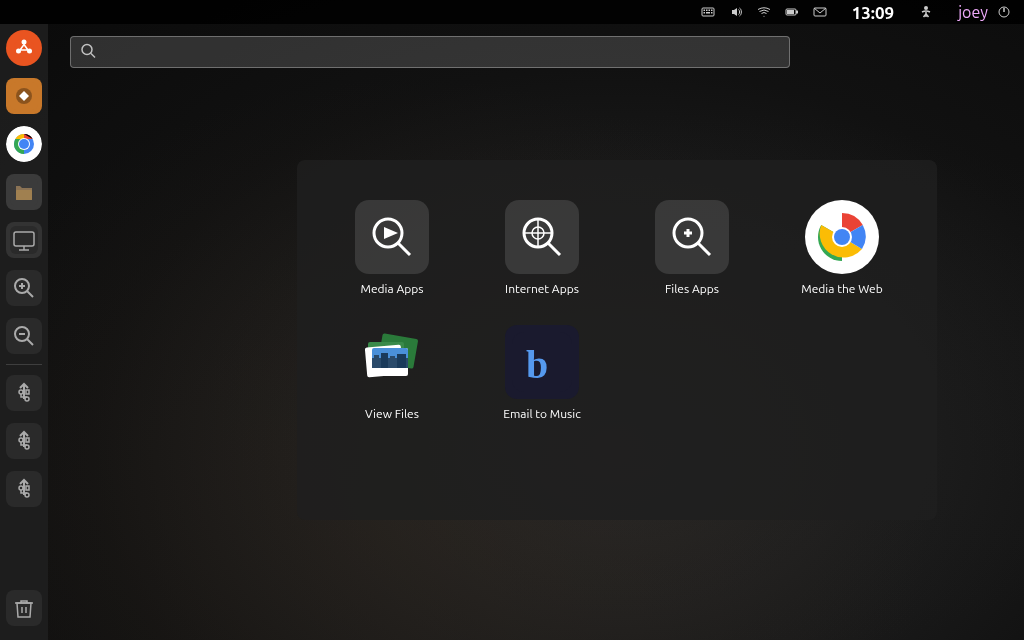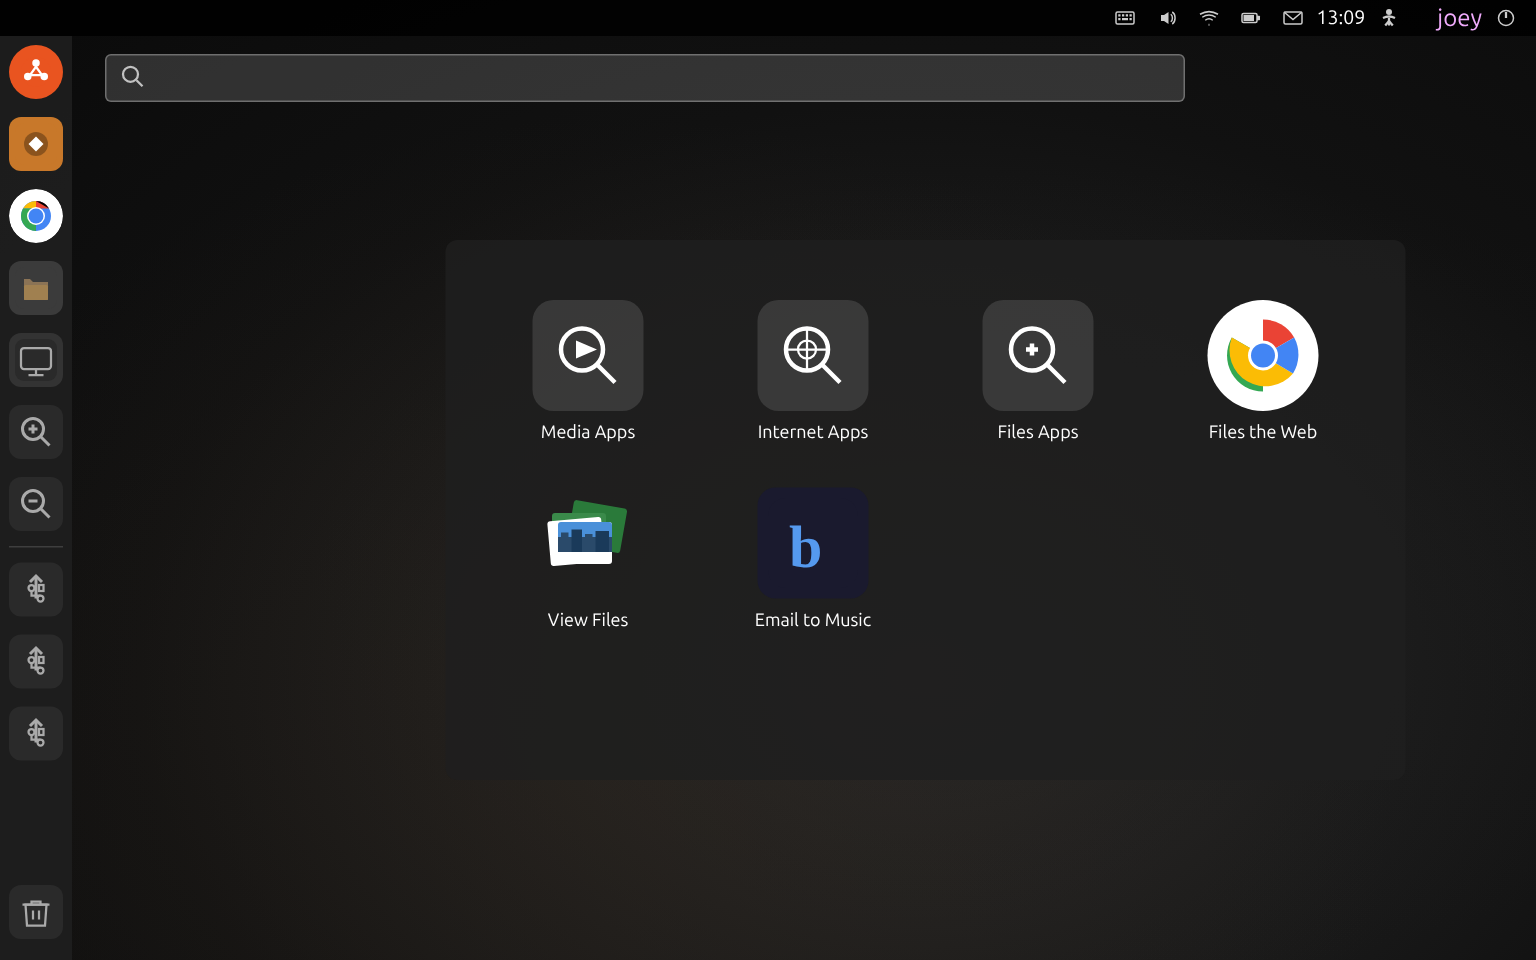--- a/index.html
+++ b/index.html
@@ -50,23 +50,23 @@
       color: #ccc;
       font-size: 12px;
     }
     .panel-right {
       display: flex;
       align-items: center;
       gap: 4px;
     }
     .panel-time {
       color: #fff;
-      font-size: 13px;
-      font-weight: 400;
-      margin: 0 0;
+      font-size: 17px;
+      font-weight: 700;
+      margin: 0 16px;
     }
     .panel-user {
       color: #f0abfc;
       font-size: 16px;
       margin-left: 16px;
     }
 
     
     .sidebar {
       position: absolute;
@@ -485,21 +485,21 @@
 
             <path d="M30 30 L9.22 18 A24 24 0 0 0 30 54 Z" fill="#34a853"></path>
 
             <path d="M30 30 L50 42 A24 24 0 0 1 9.22 18 Z" fill="#fbbc05"></path>
 
             <path d="M30 30 L50.78 18 A24 24 0 0 1 50 42 Z" fill="#4285f4"></path>
             <circle cx="30" cy="30" r="10" fill="white"></circle>
             <circle cx="30" cy="30" r="8" fill="#4285f4"></circle>
           </svg>
         </div>
-        <span class="app-label">Files the Web</span>
+        <span class="app-label">Media the Web</span>
       </div>
 
       <div class="app-item">
         <div class="app-icon" style="background:transparent;">
           <svg width="68" height="68" viewBox="0 0 68 68">
 
             <rect x="22" y="8" width="36" height="30" rx="2" fill="#2a7a3a" transform="rotate(10, 40, 23)"></rect>
             <rect x="10" y="14" width="36" height="30" rx="2" fill="#3a8a4a"></rect>
             <rect x="8" y="18" width="36" height="30" rx="2" fill="white" transform="rotate(-5, 26, 33)"></rect>
 

